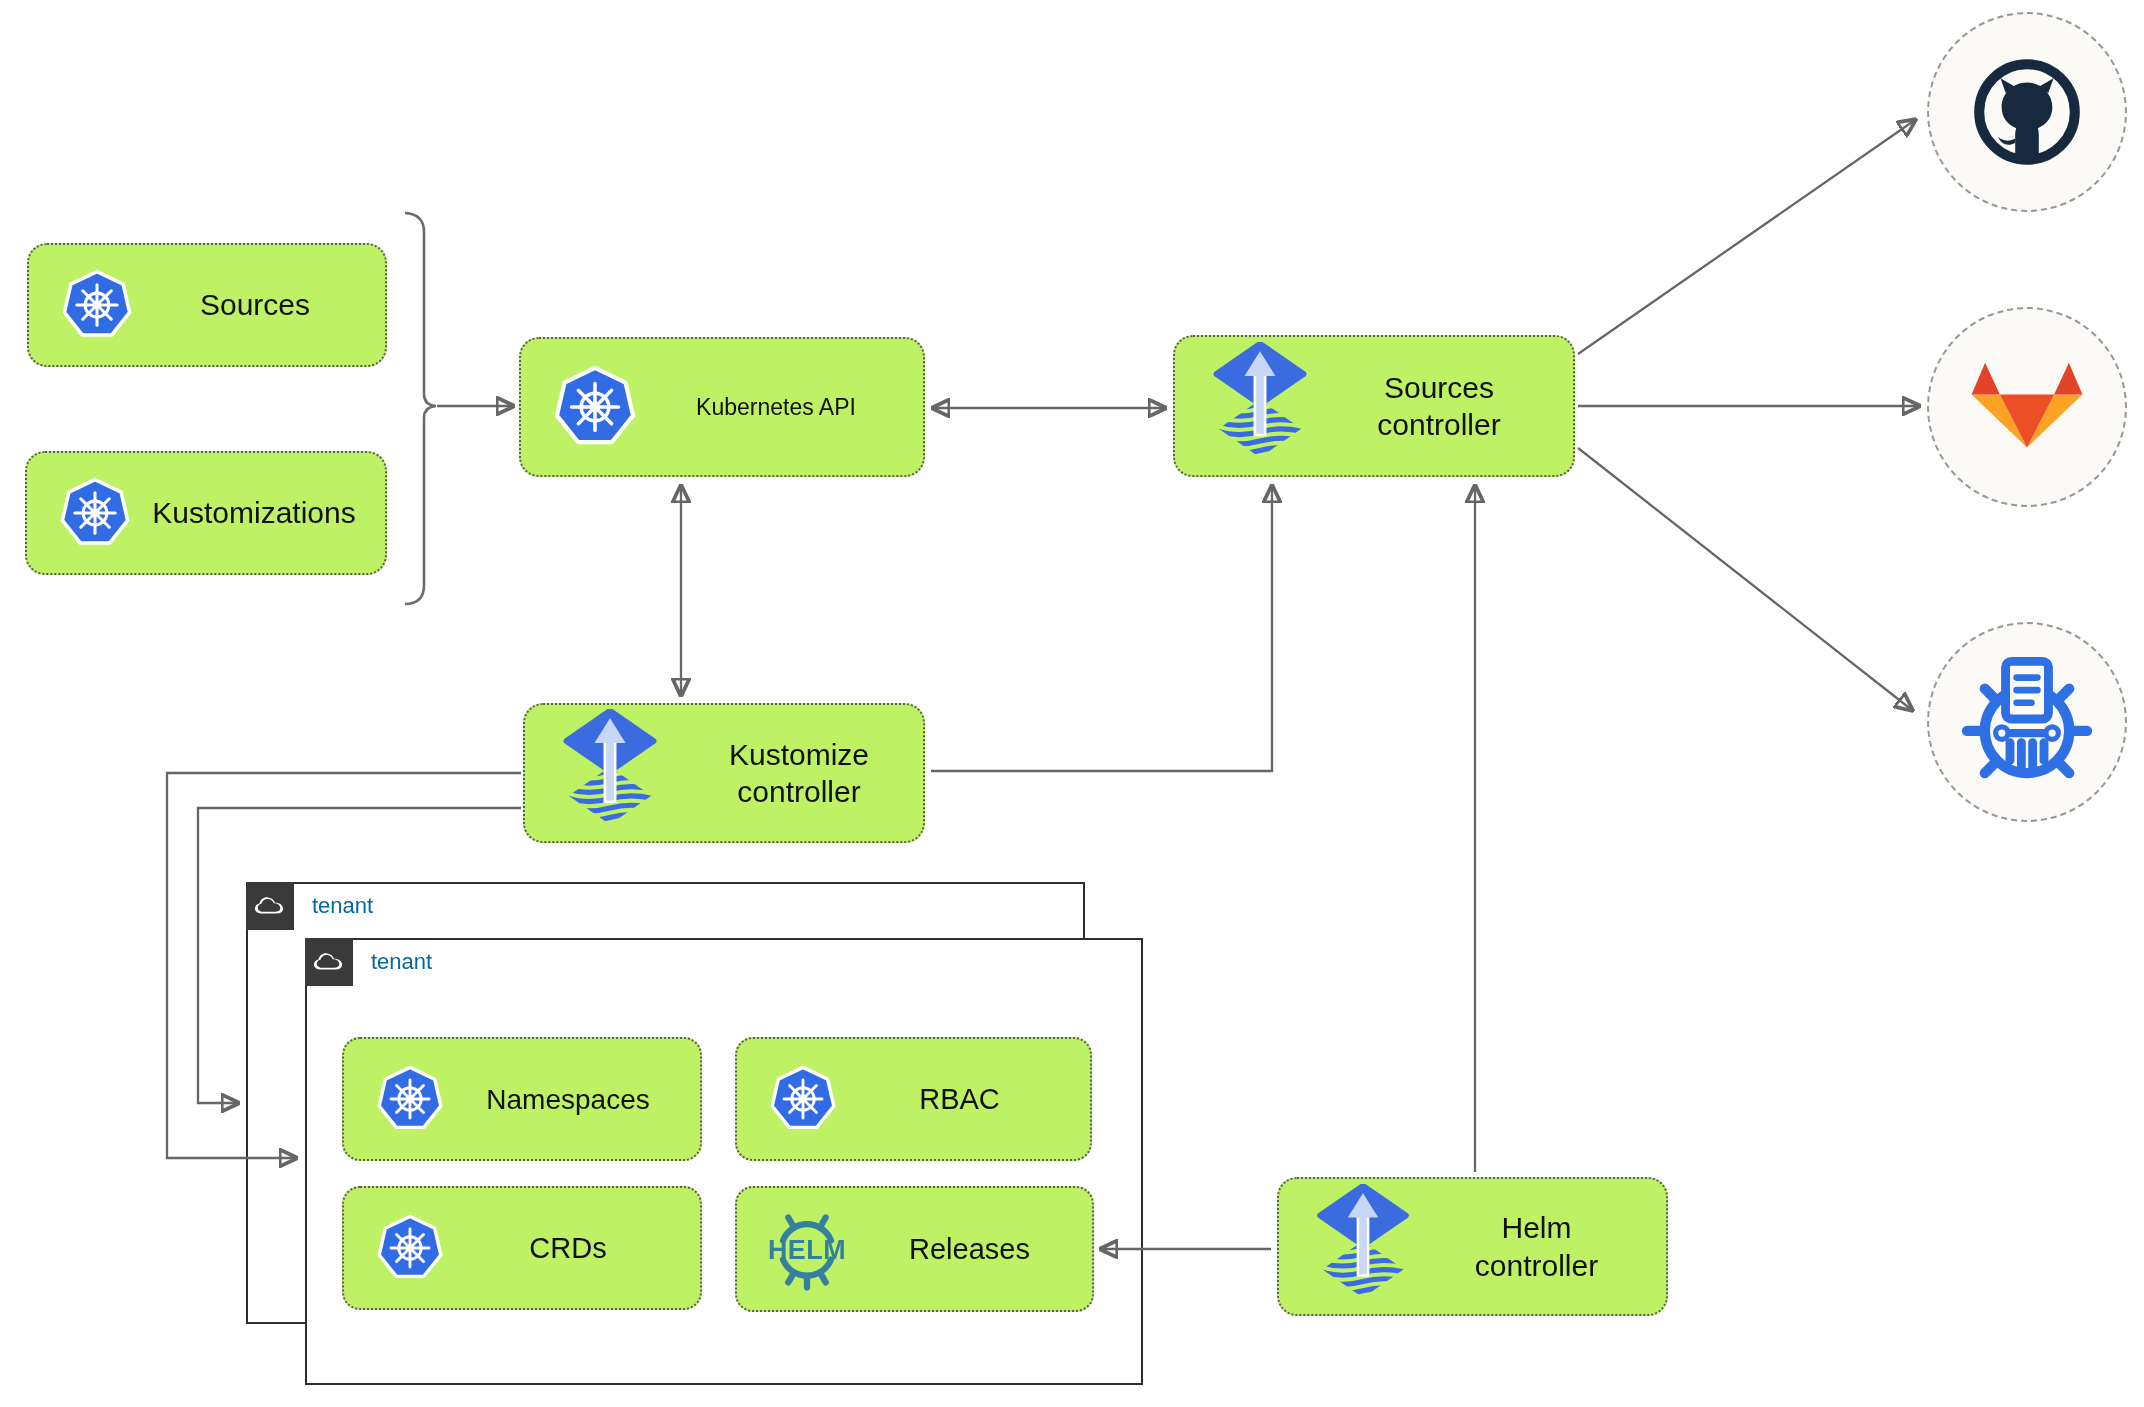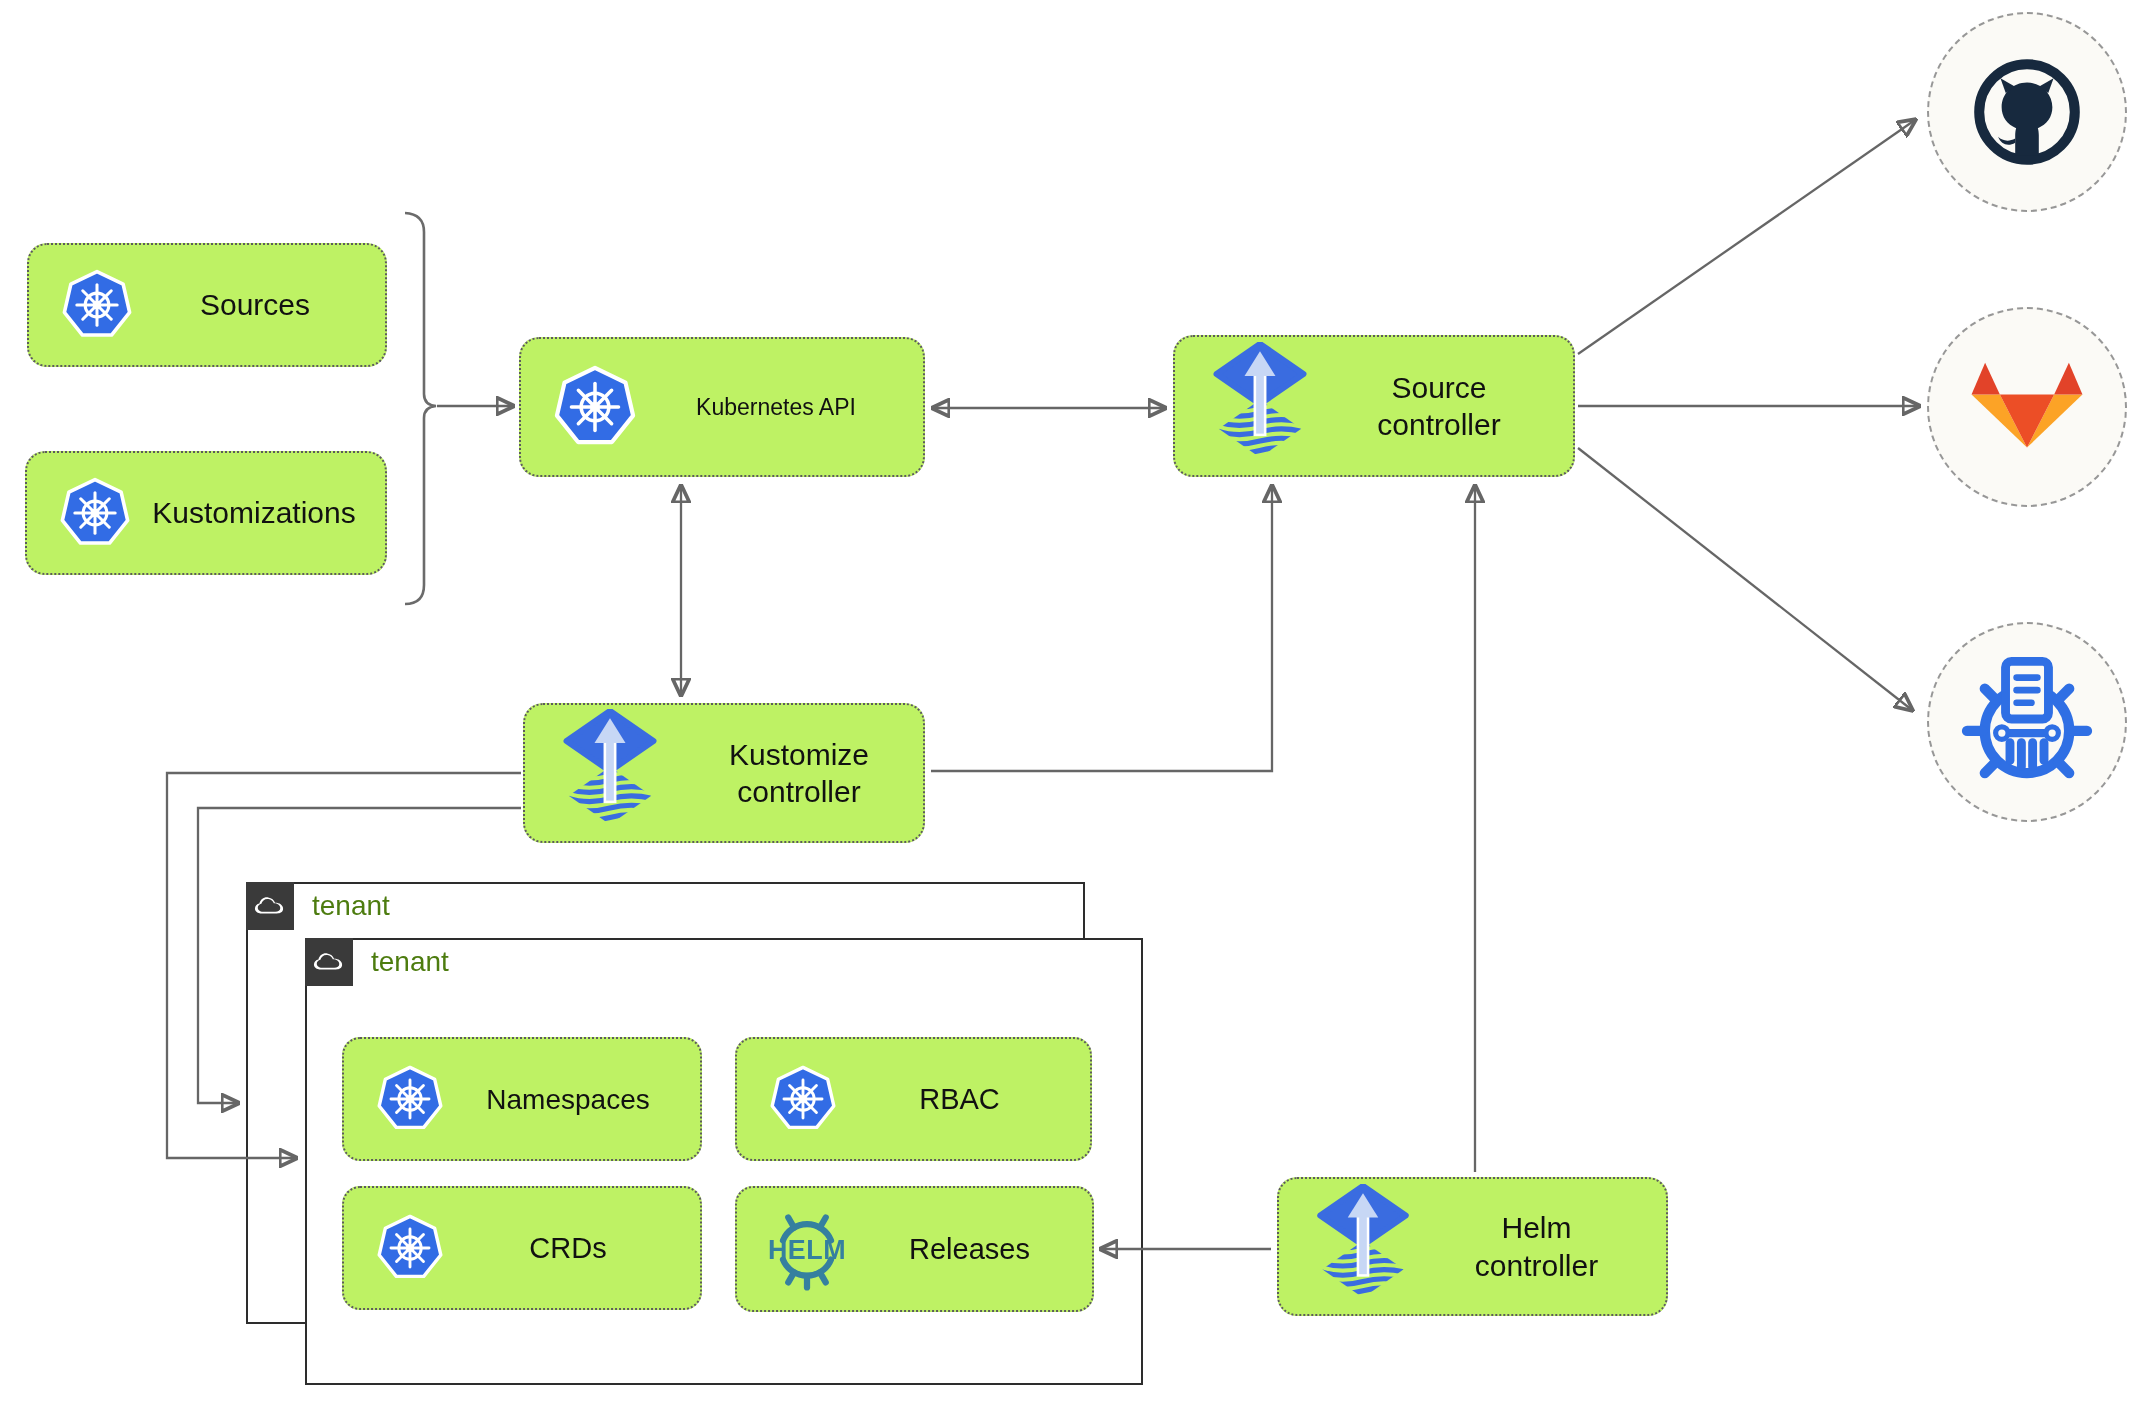--- a/index.html
+++ b/index.html
@@ -16,21 +16,21 @@
        border:2.5px dashed #979797;box-sizing:border-box;display:flex;align-items:center;
        justify-content:center;z-index:10;}
   
   .tenant{position:absolute;background:#ffffff;border:2.5px solid #2d2d2d;box-sizing:border-box;}
   .tenant-back{z-index:1;}
   .tenant-front{z-index:2;}
   .tenant .hdr{position:absolute;left:-2.5px;top:-2.5px;width:48px;height:48px;background:#3a3a3a;
                display:flex;align-items:center;justify-content:center;}
   .tenant .hdr svg{width:33px;height:22px;}
   .tenant .tlbl{position:absolute;left:64px;top:-2.5px;height:48px;display:flex;align-items:center;
-                font-size:28px;color:#4d7c0f;}
+                font-size:22px;color:#0369a1;}
   
   .tenant .node{border-radius:18px;}
   
   .overlay{position:absolute;left:0;top:0;z-index:5;}
   .overlay path,.overlay line{stroke:#666666;stroke-width:2.3;fill:none;}
   .overlay .bracket{stroke:#6b6b6b;stroke-width:2.6;}
 </style>
 </head>
 <body>
 
@@ -236,21 +236,21 @@
             <path d="M8,86 Q28,93 50,87 T96,88"></path>
             <path d="M8,95 Q28,102 50,96 T96,97"></path>
             <path d="M8,104 Q28,111 50,105 T96,106"></path>
           </g>
           <g fill="#c7d7f5">
             <rect x="45" y="30" width="10" height="60" stroke="#ffffff" stroke-width="2.5"></rect>
             <polygon points="50,9 35,33 65,33"></polygon>
           </g>
         </svg>
       </span>
-    <span class="lbl wrap2">Source controller</span>
+    <span class="lbl wrap2">Sources controller</span>
   </div>
 
   <div class="node" style="left:523px;top:703px;width:402px;height:140px;gap:20px;">
     <span class="icon" style="width:106px;height:128px;">
         <svg viewBox="0 0 100 124" width="100%" height="100%">
           <defs>
             <clipPath id="i10c">
               <polygon points="50,56 90,84 50,112 10,84"></polygon>
             </clipPath>
           </defs>

